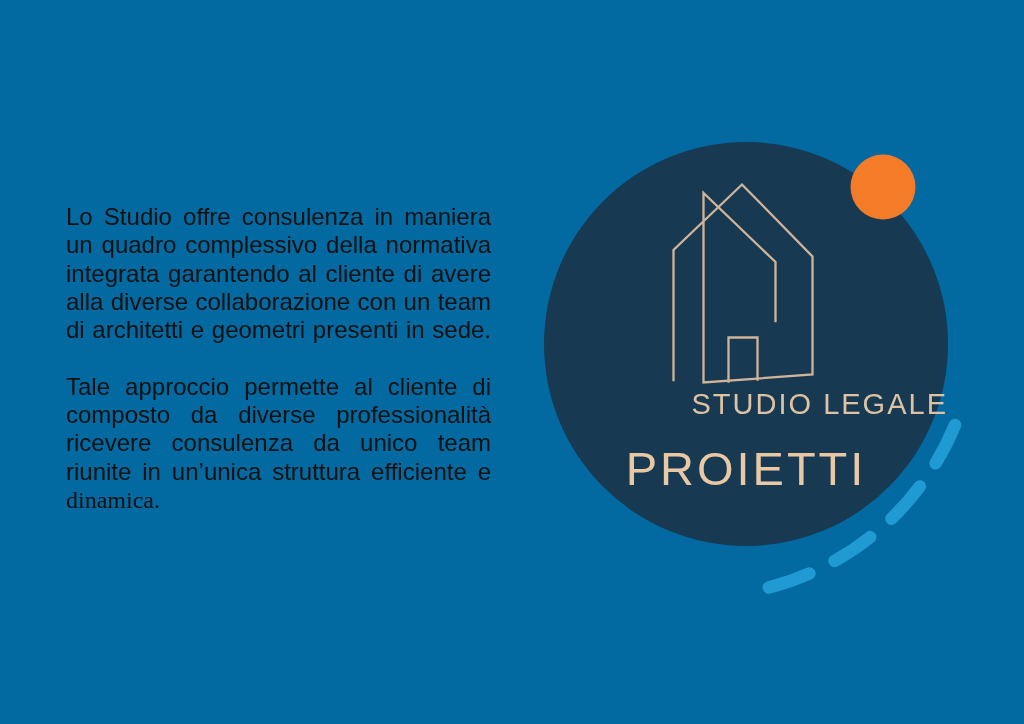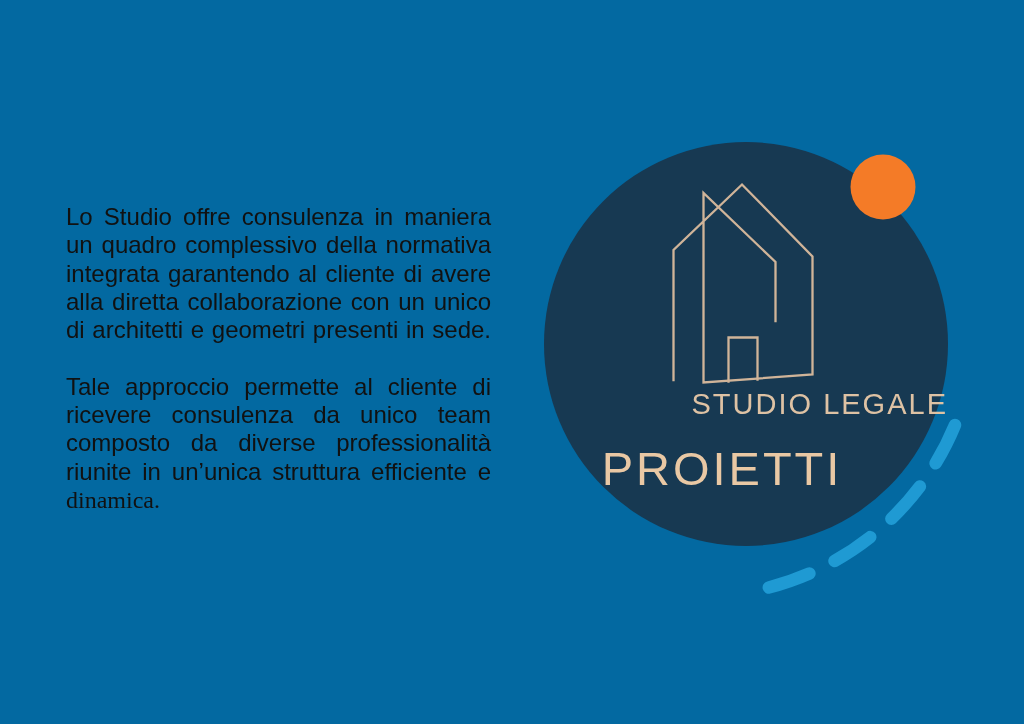--- a/index.html
+++ b/index.html
@@ -53,21 +53,21 @@
     width: 404px;
     text-align: right;
     font-size: 29px;
     letter-spacing: 2px;
     font-weight: 400;
     color: #dec2a4;
     white-space: nowrap;
   }
   .logo-name {
     position: absolute;
-    left: 520px;
+    left: 544px;
     top: 441px;
     width: 404px;
     text-align: center;
     font-size: 47px;
     letter-spacing: 3px;
     font-weight: 400;
     color: #e9c8a4;
     white-space: nowrap;
   }
 </style>
@@ -88,27 +88,27 @@
     <circle cx="883" cy="187" r="32.5" fill="#f47b27"></circle>
 
     <path d="M955 425 A277 277 0 0 1 767 588" fill="none" stroke-width="12.5" stroke-linecap="round" stroke-dasharray="43 28" stroke="#1f9ad3"></path>
   </svg>
 
   <div class="textblock" style="color: rgb(17, 17, 17);">
     <div class="para">
       <div class="line">Lo Studio offre consulenza in maniera</div>
       <div class="line">un quadro complessivo della normativa</div>
       <div class="line">integrata garantendo al cliente di avere</div>
-      <div class="line">alla diretta collaborazione con un unico</div>
+      <div class="line">alla diverse collaborazione con un team</div>
       <div class="line">di architetti e geometri presenti in sede.</div>
     </div>
     <div class="para">
       <div class="line">Tale approccio permette al cliente di</div>
+      <div class="line">composto da diverse professionalità</div>
       <div class="line">ricevere consulenza da unico team</div>
-      <div class="line">composto da diverse professionalità</div>
       <div class="line">riunite in un’unica struttura efficiente e</div>
       <div class="line last">dinamica.</div>
     </div>
   </div>
 
   <div class="logo-title" style="color: rgb(222, 194, 164);">STUDIO LEGALE</div>
   <div class="logo-name" style="color: rgb(233, 200, 164);">PROIETTI</div>
 
 </div>
 

